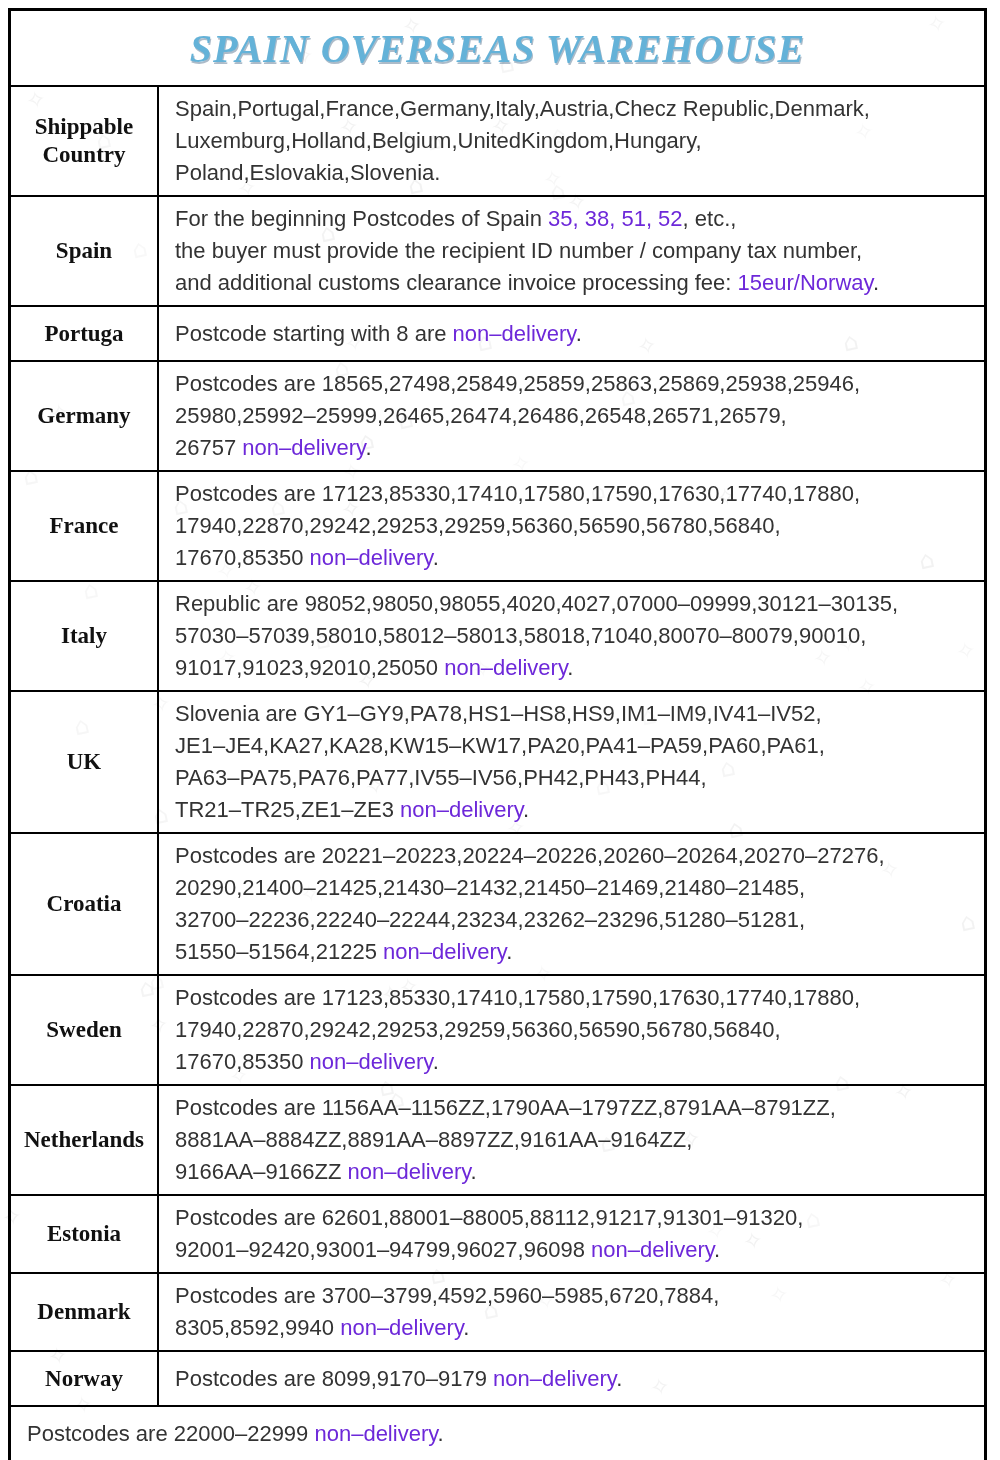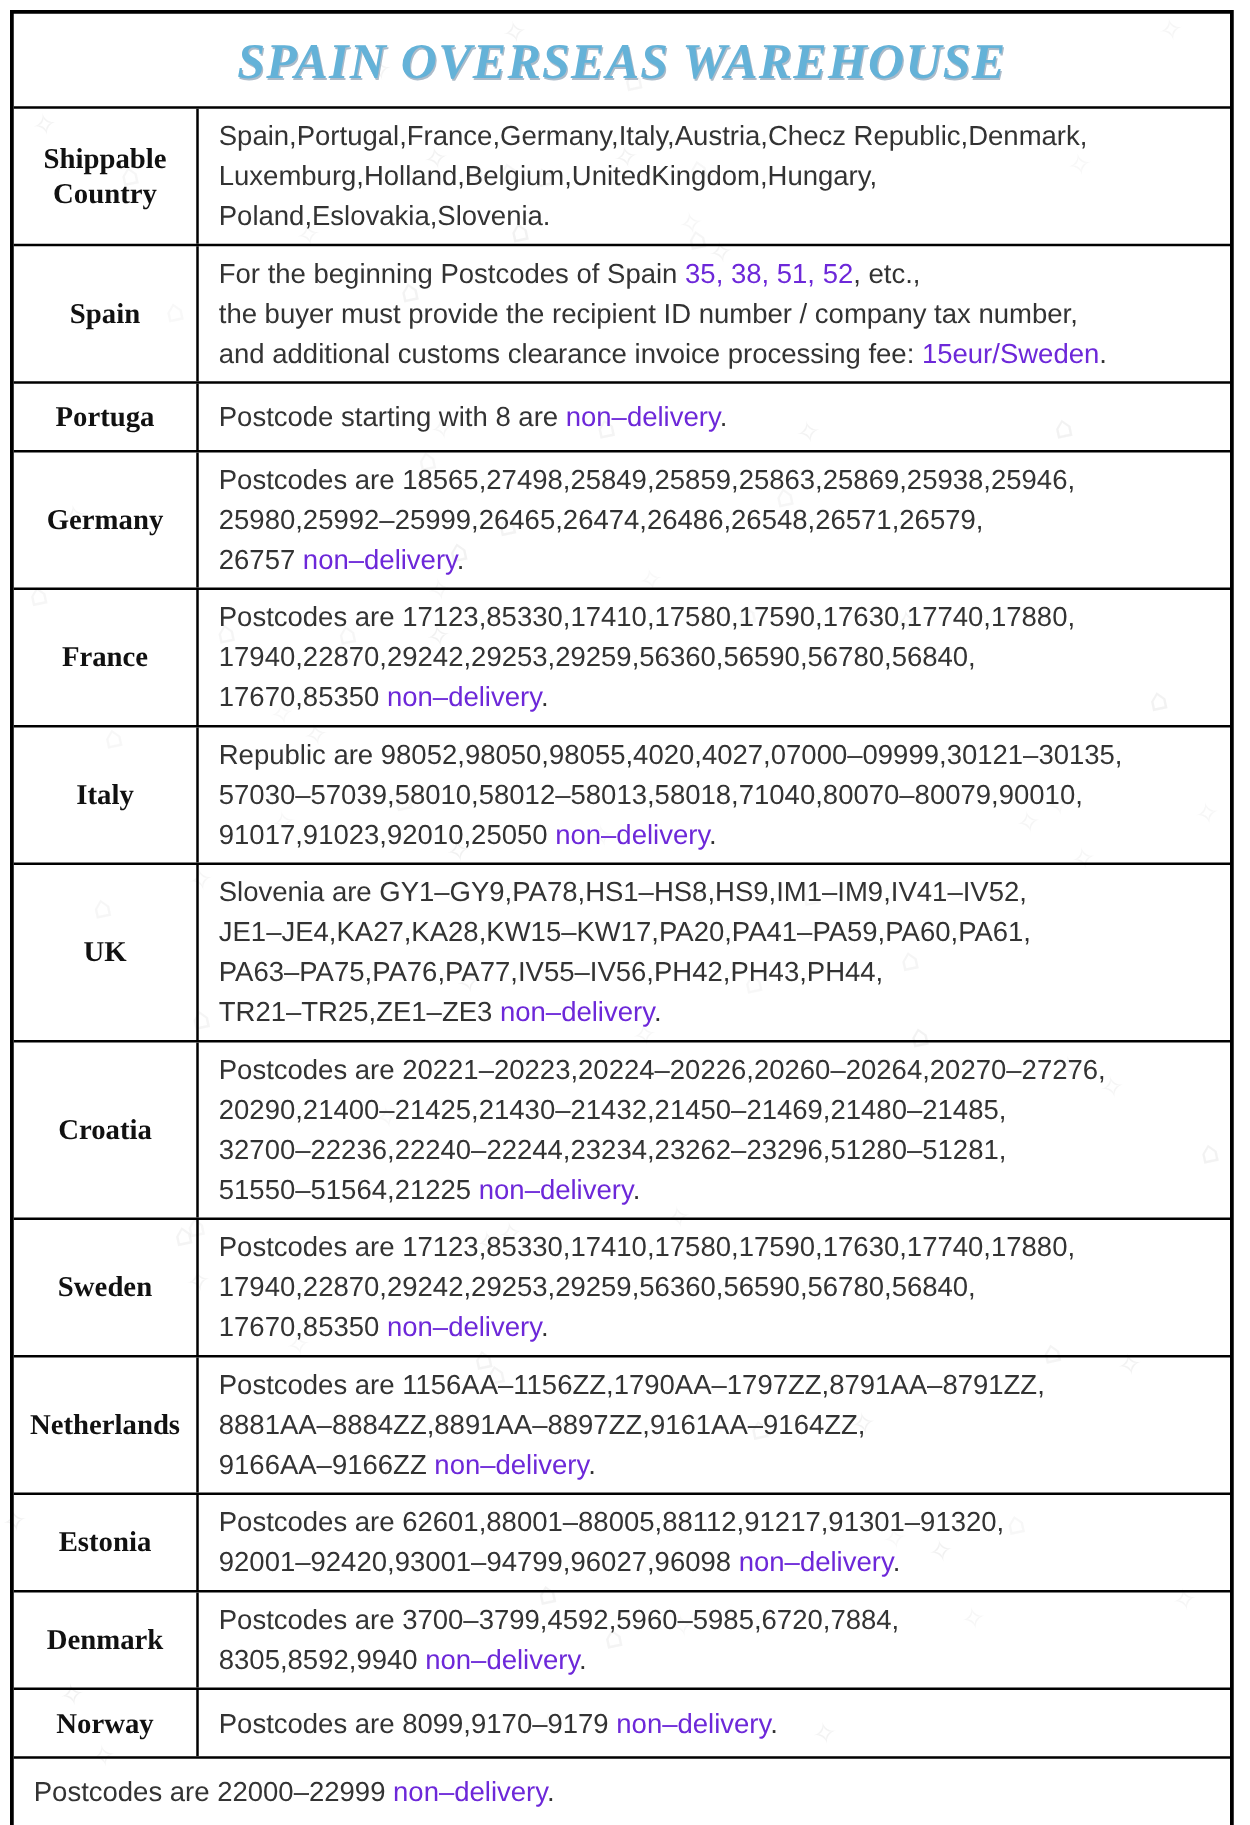--- a/index.html
+++ b/index.html
@@ -150,21 +150,21 @@
           <div class="line"><span class="seg">Poland,Eslovakia,Slovenia.</span></div>
         </div>
       </div>
       <div class="row">
         <div class="cell-country">
           <span>Spain</span>
         </div>
         <div class="cell-content">
           <div class="line"><span class="seg">For the beginning Postcodes of Spain </span><span class="seg red">35, 38, 51, 52</span><span class="seg">, etc.,</span></div>
           <div class="line"><span class="seg">the buyer must provide the recipient ID number / company tax number,</span></div>
-          <div class="line"><span class="seg">and additional customs clearance invoice processing fee: </span><span class="seg red">15eur/Sweden</span><span class="seg">.</span></div>
+          <div class="line"><span class="seg">and additional customs clearance invoice processing fee: </span><span class="seg red">15eur/Norway</span><span class="seg">.</span></div>
         </div>
       </div>
       <div class="row">
         <div class="cell-country">
           <span>Portuga</span>
         </div>
         <div class="cell-content">
           <div class="line"><span class="seg">Postcode starting with 8 are </span><span class="seg red">non–delivery</span><span class="seg">.</span></div>
         </div>
       </div>

